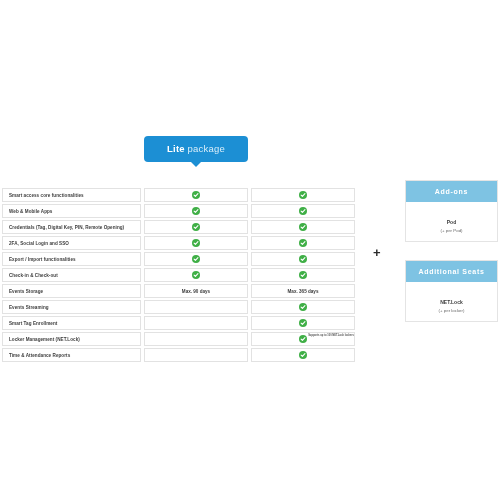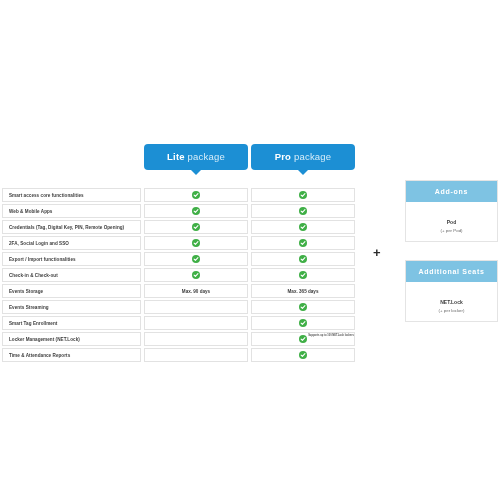--- a/index.html
+++ b/index.html
@@ -25,21 +25,20 @@
   
   #pricing-table {
     position: absolute;
     left: 2px;
     top: 136px;
     width: 352px;
   }
 
   .header-row {
     display: flex;
-    align-items: flex-end;
     height: 34px;
     margin-bottom: 18px;
   }
   .header-spacer {
     width: 139px;
     flex: 0 0 139px;
   }
   .pkg-head-cell {
     flex: 0 0 104px;
     width: 104px;
@@ -191,25 +190,20 @@
 <div id="canvas">
 
   <div id="pricing-table">
     <div class="header-row">
       <div class="header-spacer"></div>
       <div class="pkg-head-cell">
         <div class="pkg-banner">
           <span class="pkg-strong">Lite</span><span class="pkg-light"> package</span>
         </div>
       </div>
-      <div class="pkg-head-cell">
-        <div class="pkg-banner">
-          <span class="pkg-strong">Pro</span><span class="pkg-light"> package</span>
-        </div>
-      </div>
     </div>
     <div id="rows-container">
         <div class="feat-row">
           <div class="cell label-cell">Smart access core functionalities</div>
           <div class="cell value-cell">
             <svg class="check-icon" viewBox="0 0 16 16">
               <circle cx="8" cy="8" r="8" fill="#3faf46"></circle>
               <path d="M4.2 8.2 L6.8 10.8 L11.9 5.1" stroke="#ffffff" stroke-width="2.1" fill="none" stroke-linecap="round" stroke-linejoin="round"></path>
             </svg>
           </div>

